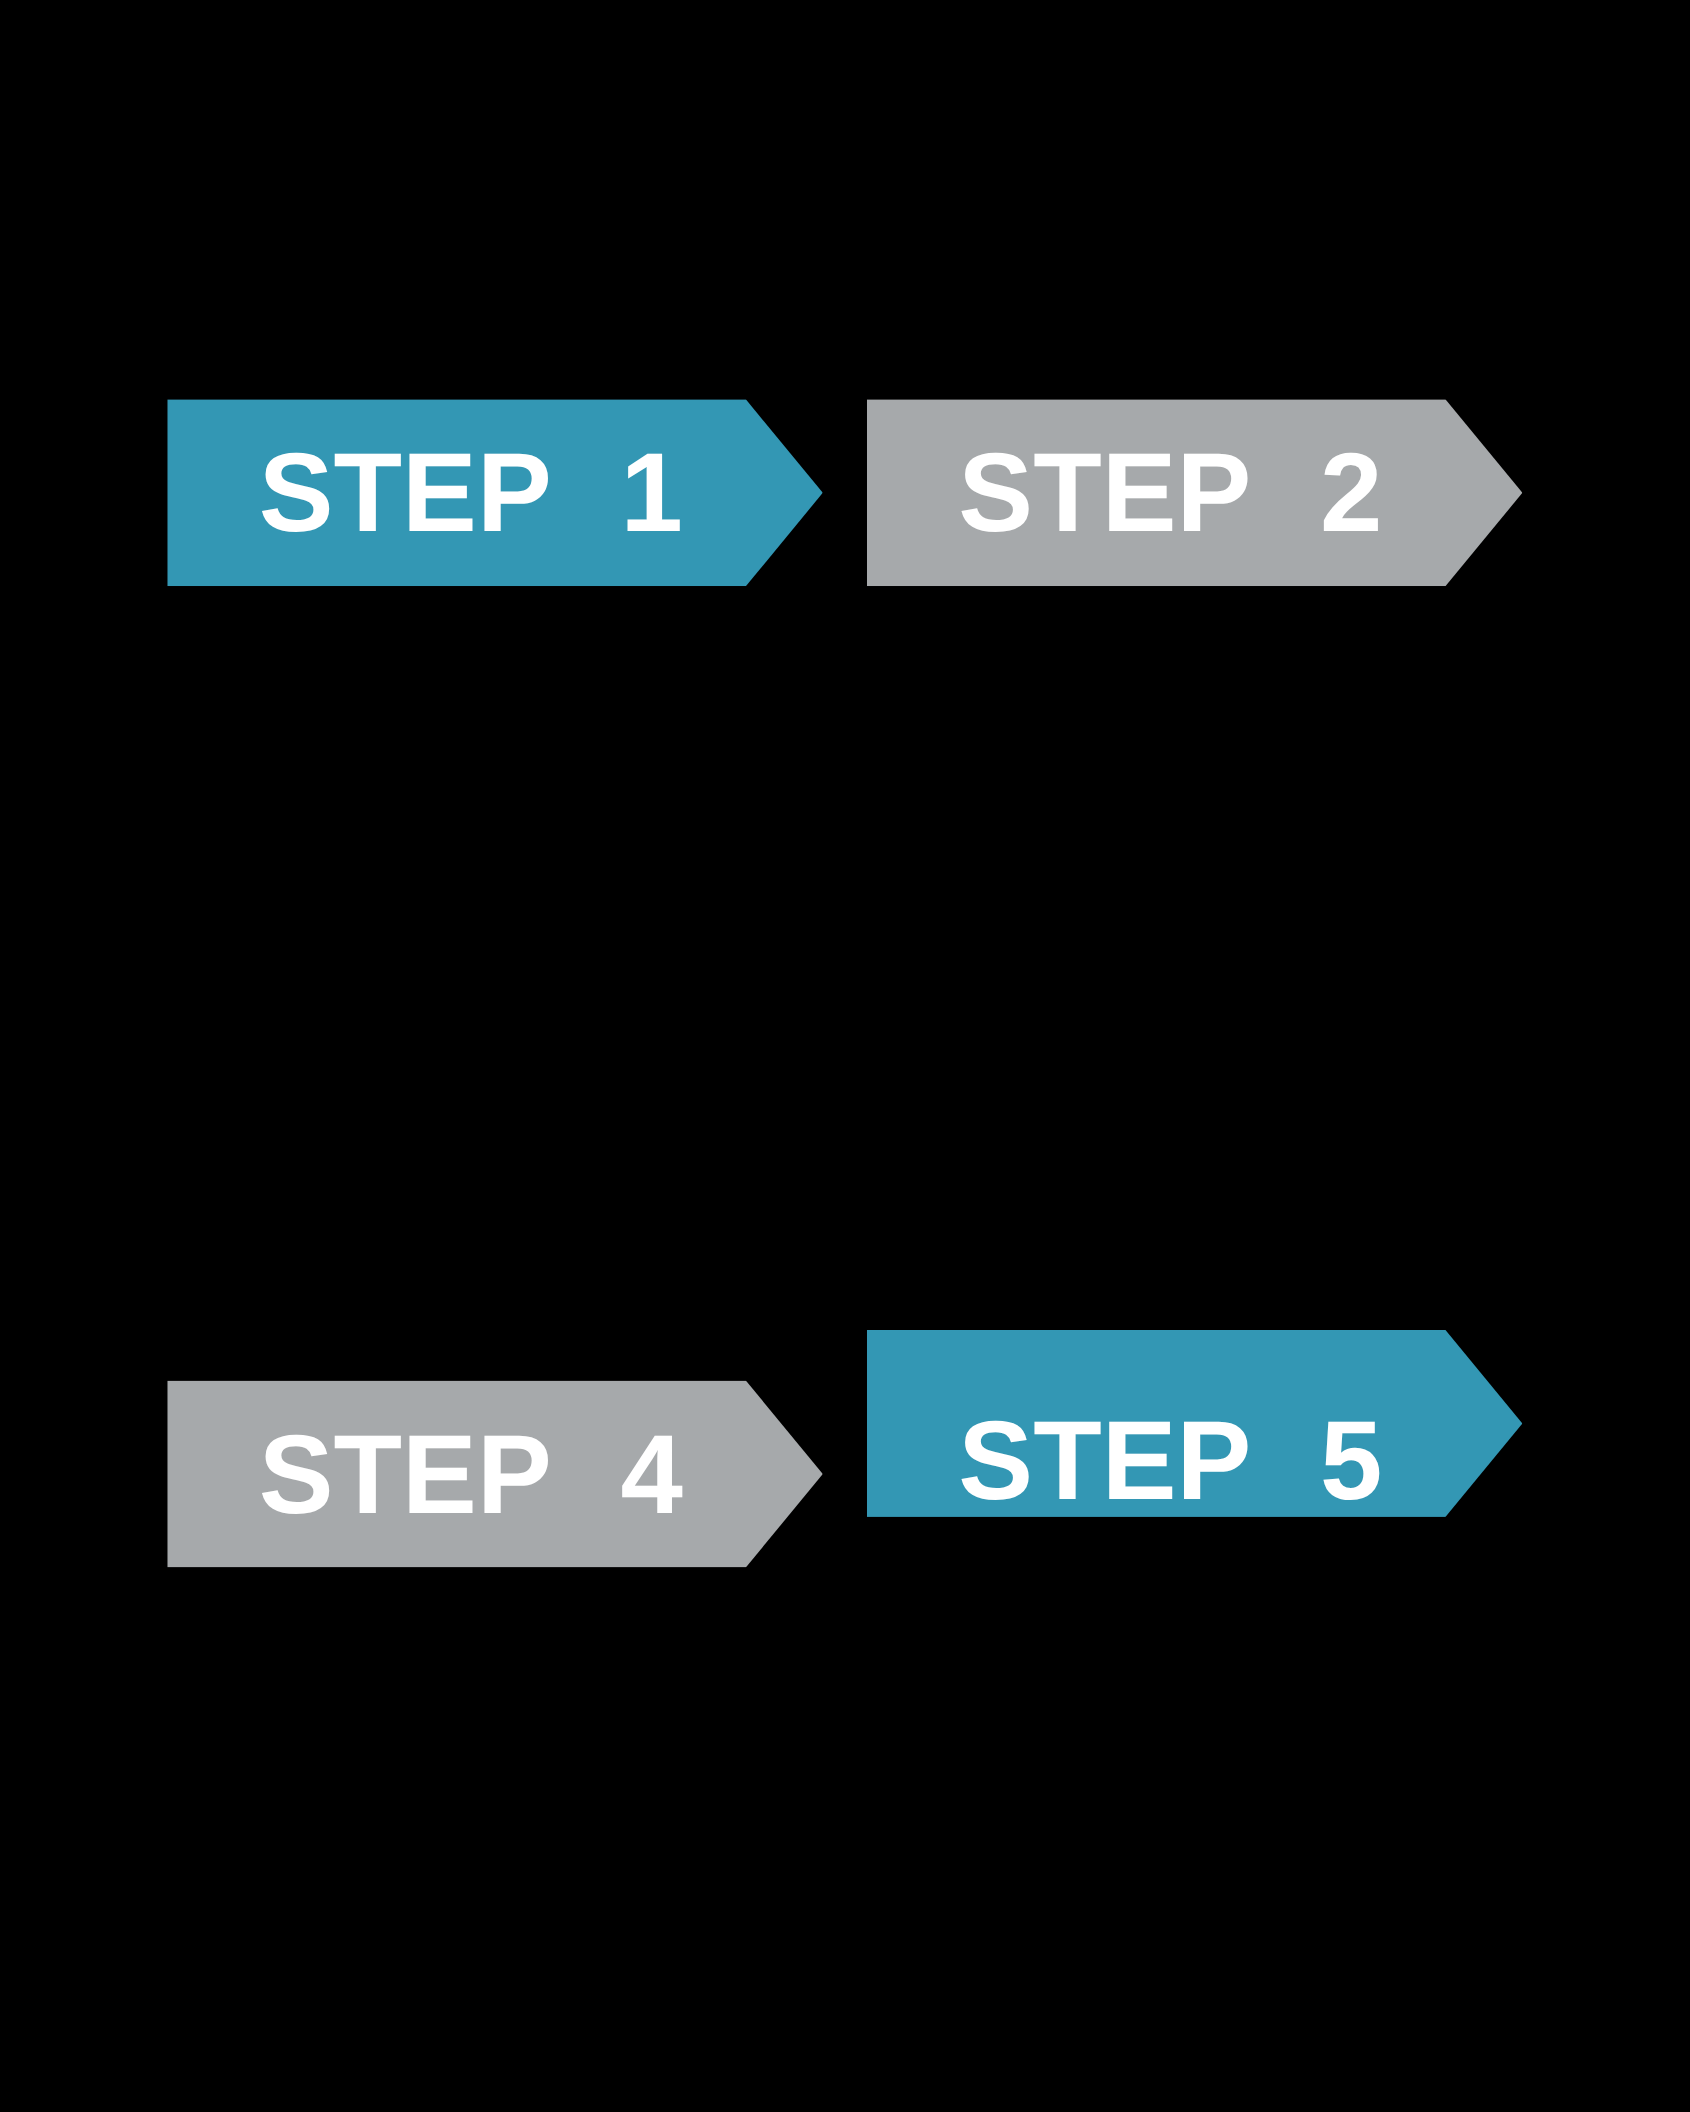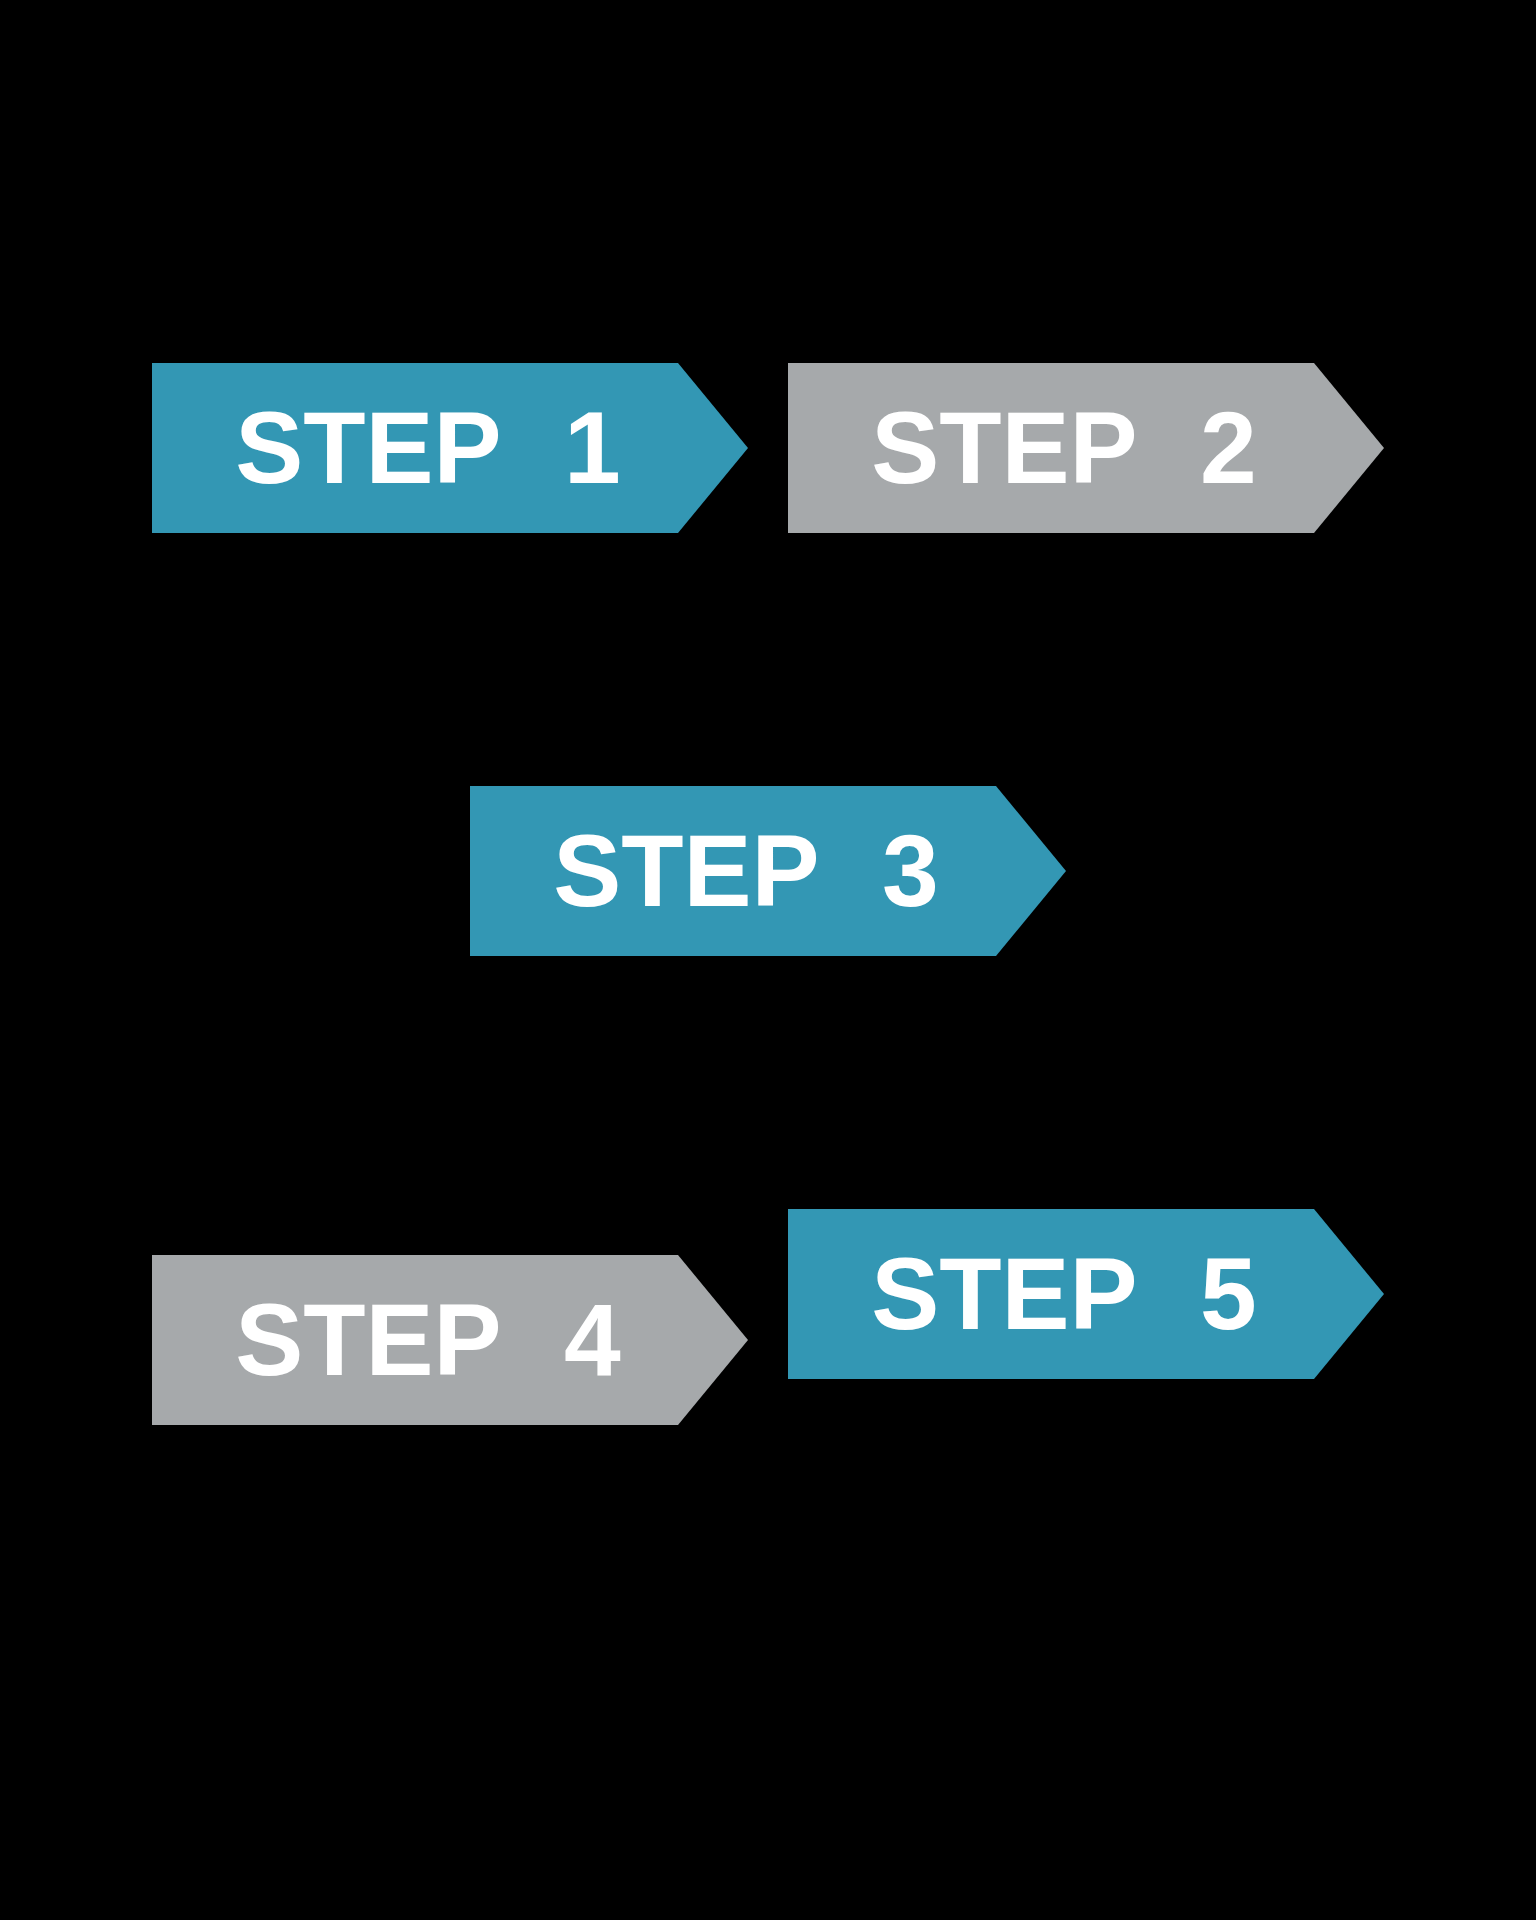--- a/index.html
+++ b/index.html
@@ -49,25 +49,22 @@
 <div class="canvas">
 
   <div class="arrow s1" style="background: rgb(51, 151, 180);">
     <span class="label" style="color: rgb(255, 255, 255);">STEP 1</span>
   </div>
 
   <div class="arrow s2" style="background: rgb(166, 169, 171);">
     <span class="label" style="color: rgb(255, 255, 255);">STEP 2</span>
   </div>
 
-  <div class="arrow s3" style="background: rgb(51, 151, 180);">
-    <span class="label" style="color: rgb(255, 255, 255);">STEP 3</span>
-  </div>
 
   <div class="arrow s4" style="background: rgb(166, 169, 171);">
     <span class="label" style="color: rgb(255, 255, 255);">STEP 4</span>
   </div>
 
-  <div class="arrow s5" style="background: rgb(51, 151, 180);">
+  <div class="arrow s5" style="background: rgb(51, 151, 180); align-items: flex-end;">
     <span class="label" style="color: rgb(255, 255, 255);">STEP 5</span>
   </div>
 
 </div>
 
 </body></html>

